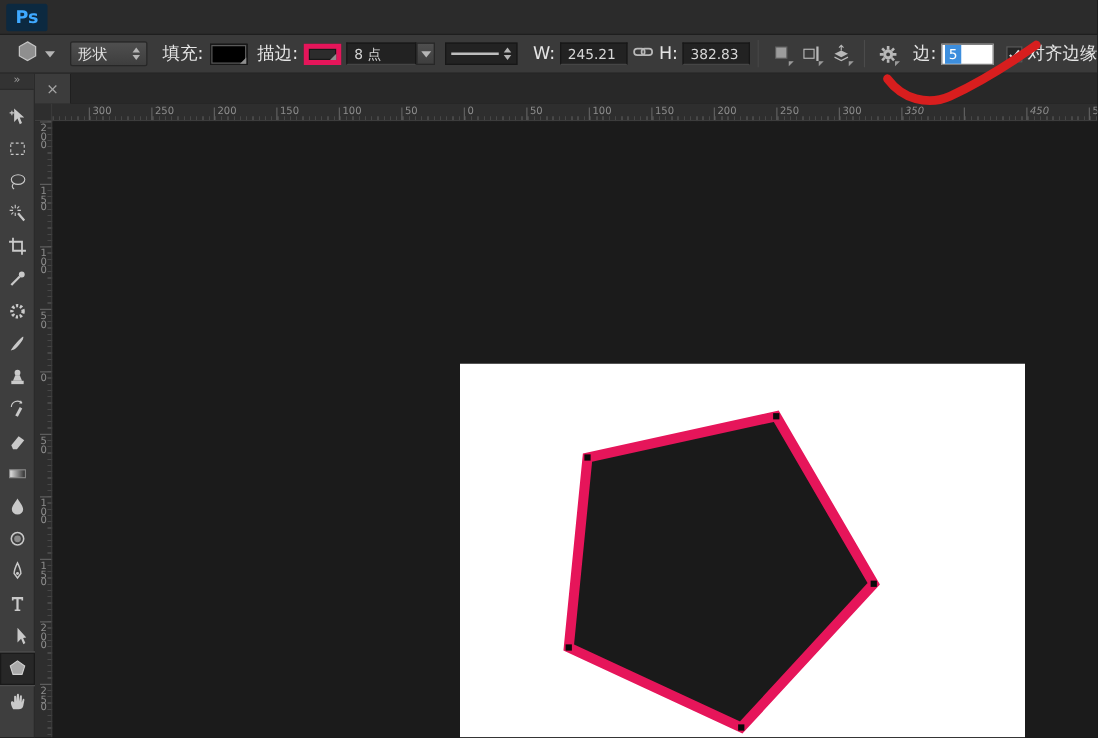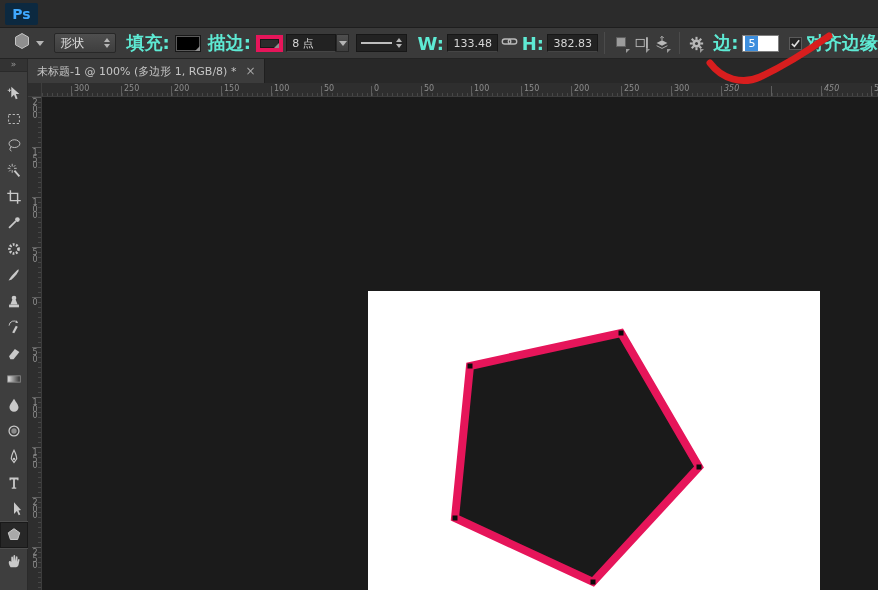--- a/index.html
+++ b/index.html
@@ -18,21 +18,21 @@
     color:#3fa9ff; font-weight:bold; font-size:14px; border-radius:2px;
     display:flex; align-items:center; justify-content:center; }
   .menu-items { display:flex; align-items:center; height:100%; }
   .menu-item { color:#cbcbcb; font-size:12px; padding:0 14px; line-height:28px; cursor:default; }
 
   
   .optionsbar { position:absolute; top:28px; left:0; right:0; height:31px;
     background:#3a3a3a; border-bottom:1px solid #232323;
     display:flex; align-items:center; padding-left:12px; }
   .ob-gap4 { width:4px; } .ob-gap8 { width:8px; } .ob-gap12 { width:12px; }
-  .ob-label { color:#5eead4; font-size:18px; white-space:nowrap;font-weight:bold; }
+  .ob-label { color:#e5e5e5; font-size:14px; white-space:nowrap; }
   .preset-btn { display:flex; align-items:center; }
   .caret { width:0; height:0; border-left:4px solid transparent; border-right:4px solid transparent;
     border-top:5px solid #b5b5b5; margin-left:4px; }
   .mode-dd { height:20px; min-width:62px; background:linear-gradient(#4f4f4f,#3e3e3e);
     border:1px solid #272727; border-radius:2px; color:#dedede; font-size:12px;
     display:flex; align-items:center; justify-content:space-between; padding:0 5px; }
   .updown { display:flex; flex-direction:column; gap:2px; margin-left:8px; }
   .updown i { display:block; width:0; height:0; border-left:3.5px solid transparent; border-right:3.5px solid transparent; }
   .updown i.up { border-bottom:4px solid #b5b5b5; }
   .updown i.down { border-top:4px solid #b5b5b5; }
@@ -140,21 +140,21 @@
     <span class="line-sample"></span>
     <span class="updown" style="margin-left:0">
         <i class="up"></i>
         <i class="down"></i>
       </span>
   </div>
   <span class="ob-gap12"></span>
   <span class="ob-label">W:</span>
   <span class="ob-gap4"></span>
   <div class="field" style="width:54px">
-    <span>133.48</span>
+    <span>245.21</span>
   </div>
   <span class="ob-gap4"></span>
   <span>
     <svg viewBox="0 0 20 20" width="17" height="17">
         <g fill="none" stroke="#b9b9b9" stroke-width="1.6">
           <rect x="1.5" y="7" width="10" height="6" rx="3"></rect>
           <rect x="8.5" y="7" width="10" height="6" rx="3"></rect>
         </g>
       </svg>
   </span>
@@ -212,21 +212,20 @@
   <div class="checkbox">
     <svg viewBox="0 0 12 12" width="11" height="11">
         <polyline points="2,6.5 4.8,9 10,2.5" fill="none" stroke="#dedede" stroke-width="1.8"></polyline>
       </svg>
   </div>
   <span class="ob-label">对齐边缘</span>
 </div>
 
 <div class="tabbar">
   <div class="doc-tab">
-    <span class="title">未标题-1 @ 100% (多边形 1, RGB/8) *</span>
     <span class="close">×</span>
   </div>
 </div>
 
 <div class="toolbar">
   <div class="tb-head">»</div>
   <div class="tools">
       <div class="tool">
         <svg viewBox="0 0 20 20" width="18" height="18">
           <path d="M7 3 L7 15 L10 12 L12 17 L14 16 L12 11 L16 11 Z" fill="#c9c9c9"></path>

